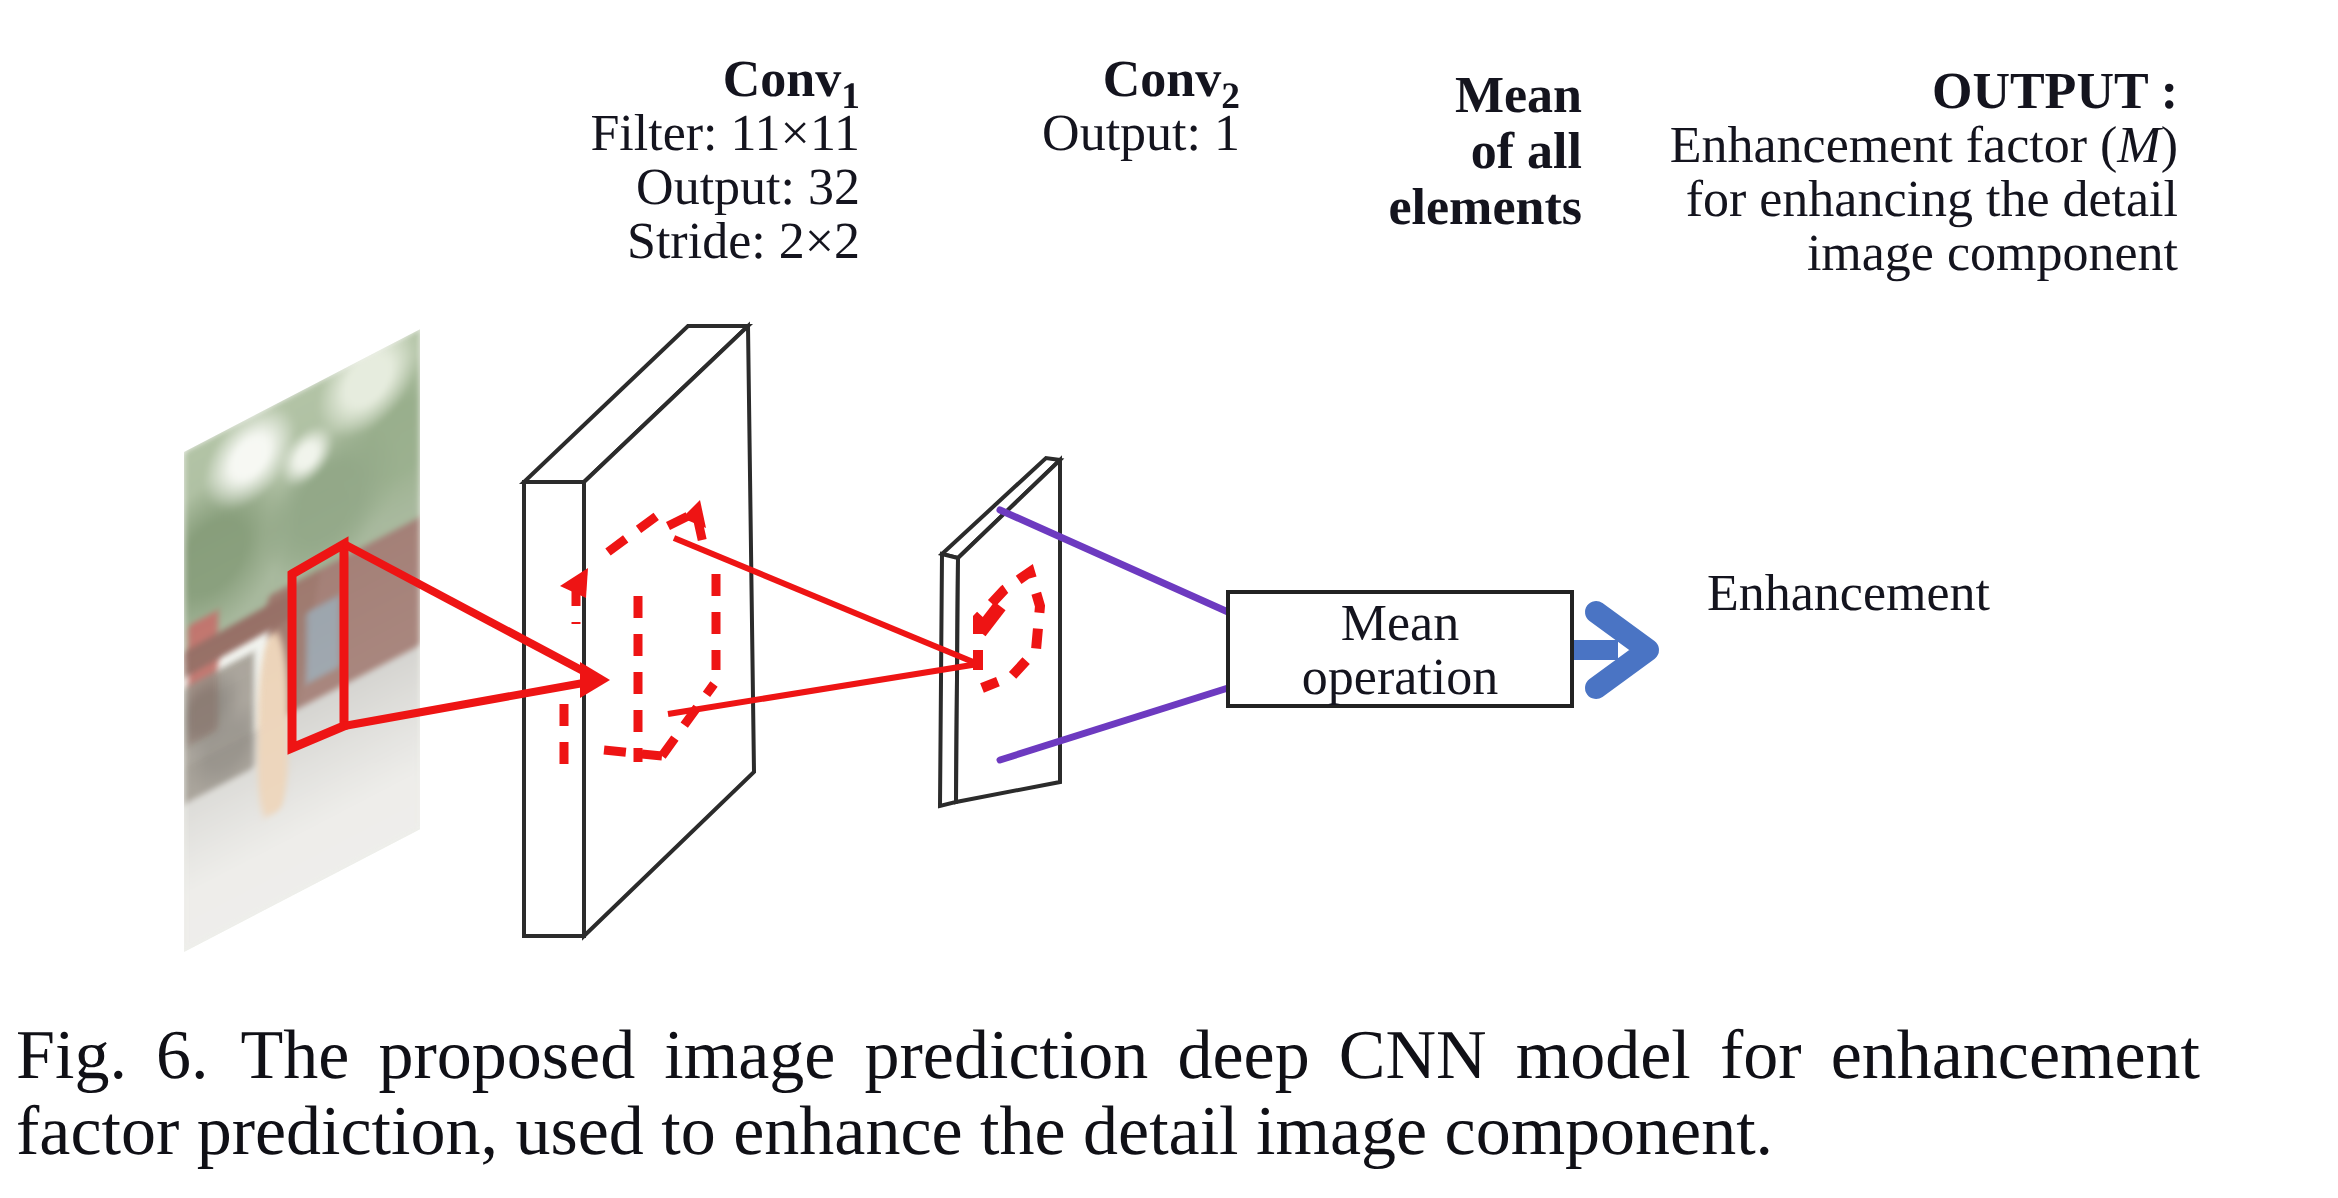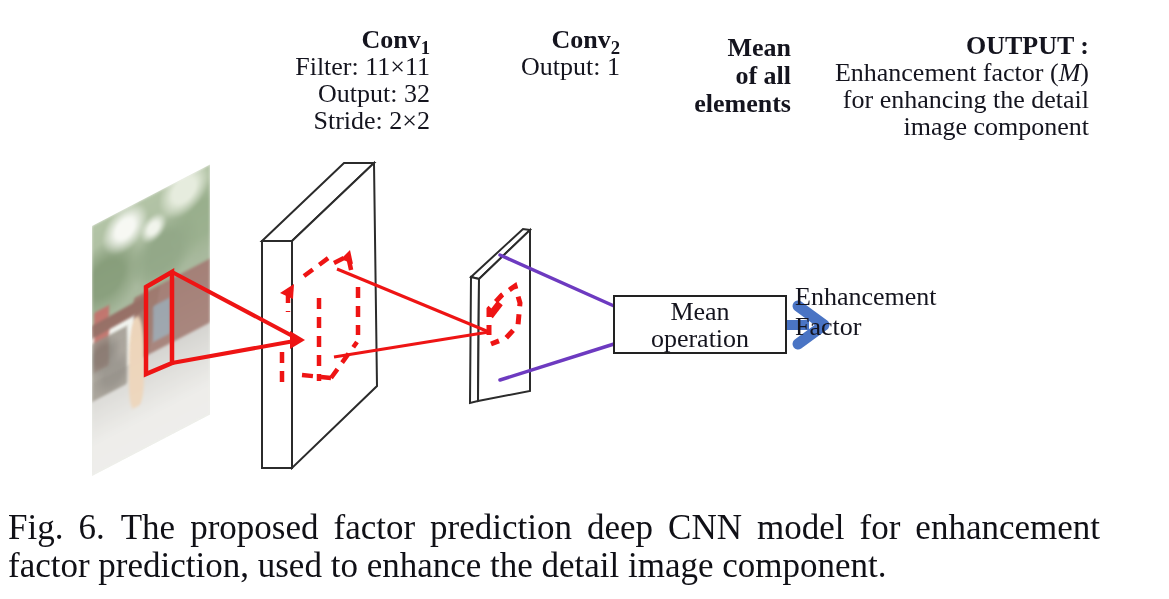--- a/index.html
+++ b/index.html
@@ -57,21 +57,21 @@
   
   .diagram-svg{position:absolute;left:0;top:0;z-index:2;}
   
   .mean-box{
     position:absolute;left:613px;top:295px;width:170px;height:54px;z-index:3;
     border:2px solid #222;background:#fff;text-align:center;
     font-size:26px;line-height:27px;padding-top:1px;
   }
   
   .result-label{position:absolute;left:795px;top:282px;width:200px;z-index:3;
-    text-align:left;font-size:26px;line-height:30px;white-space:nowrap;}
+    text-align:right;font-size:26px;line-height:30px;white-space:nowrap;}
   
   .caption{position:absolute;left:8px;top:509px;width:1092px;font-size:35px;line-height:38px;color:#101016;}
   .cap-line1{text-align:justify;text-align-last:justify;}
   .cap-rest{margin-left:16px;}
   .cap-line2{text-align:left;}
 </style>
 </head>
 <body>
 
 <div class="page">
@@ -174,21 +174,20 @@
     <div>image component</div>
   </div>
 
   <div class="mean-box">
     <div>Mean</div>
     <div>operation</div>
   </div>
 
   <div class="result-label">
     <div>Enhancement</div>
-    <div>Factor</div>
   </div>
 
   <div class="caption">
-    <div class="cap-line1"><span>Fig. 6.</span><span class="cap-rest">The proposed factor prediction deep CNN model for enhancement</span></div>
+    <div class="cap-line1"><span>Fig. 6.</span><span class="cap-rest">The proposed image prediction deep CNN model for enhancement</span></div>
     <div class="cap-line2">factor prediction, used to enhance the detail image component.</div>
   </div>
 
 </div>
 
 </body></html>

